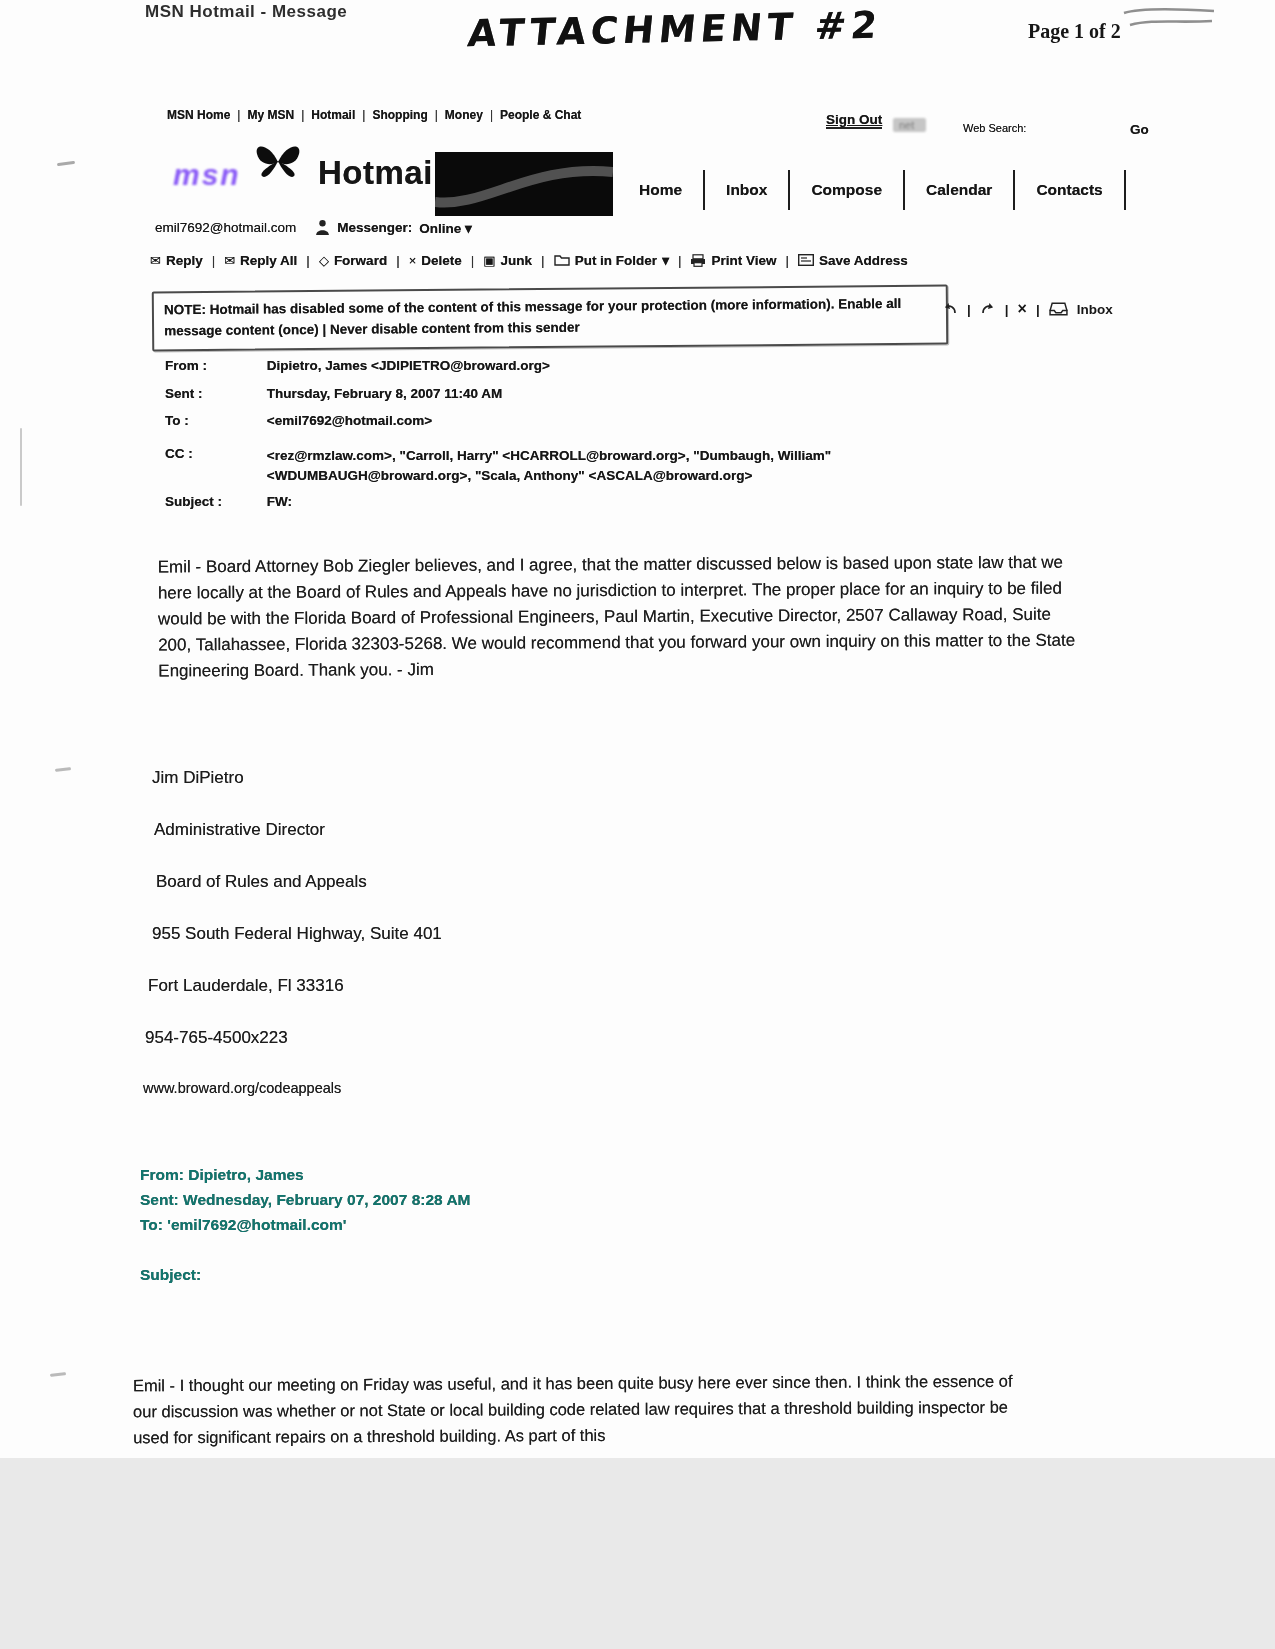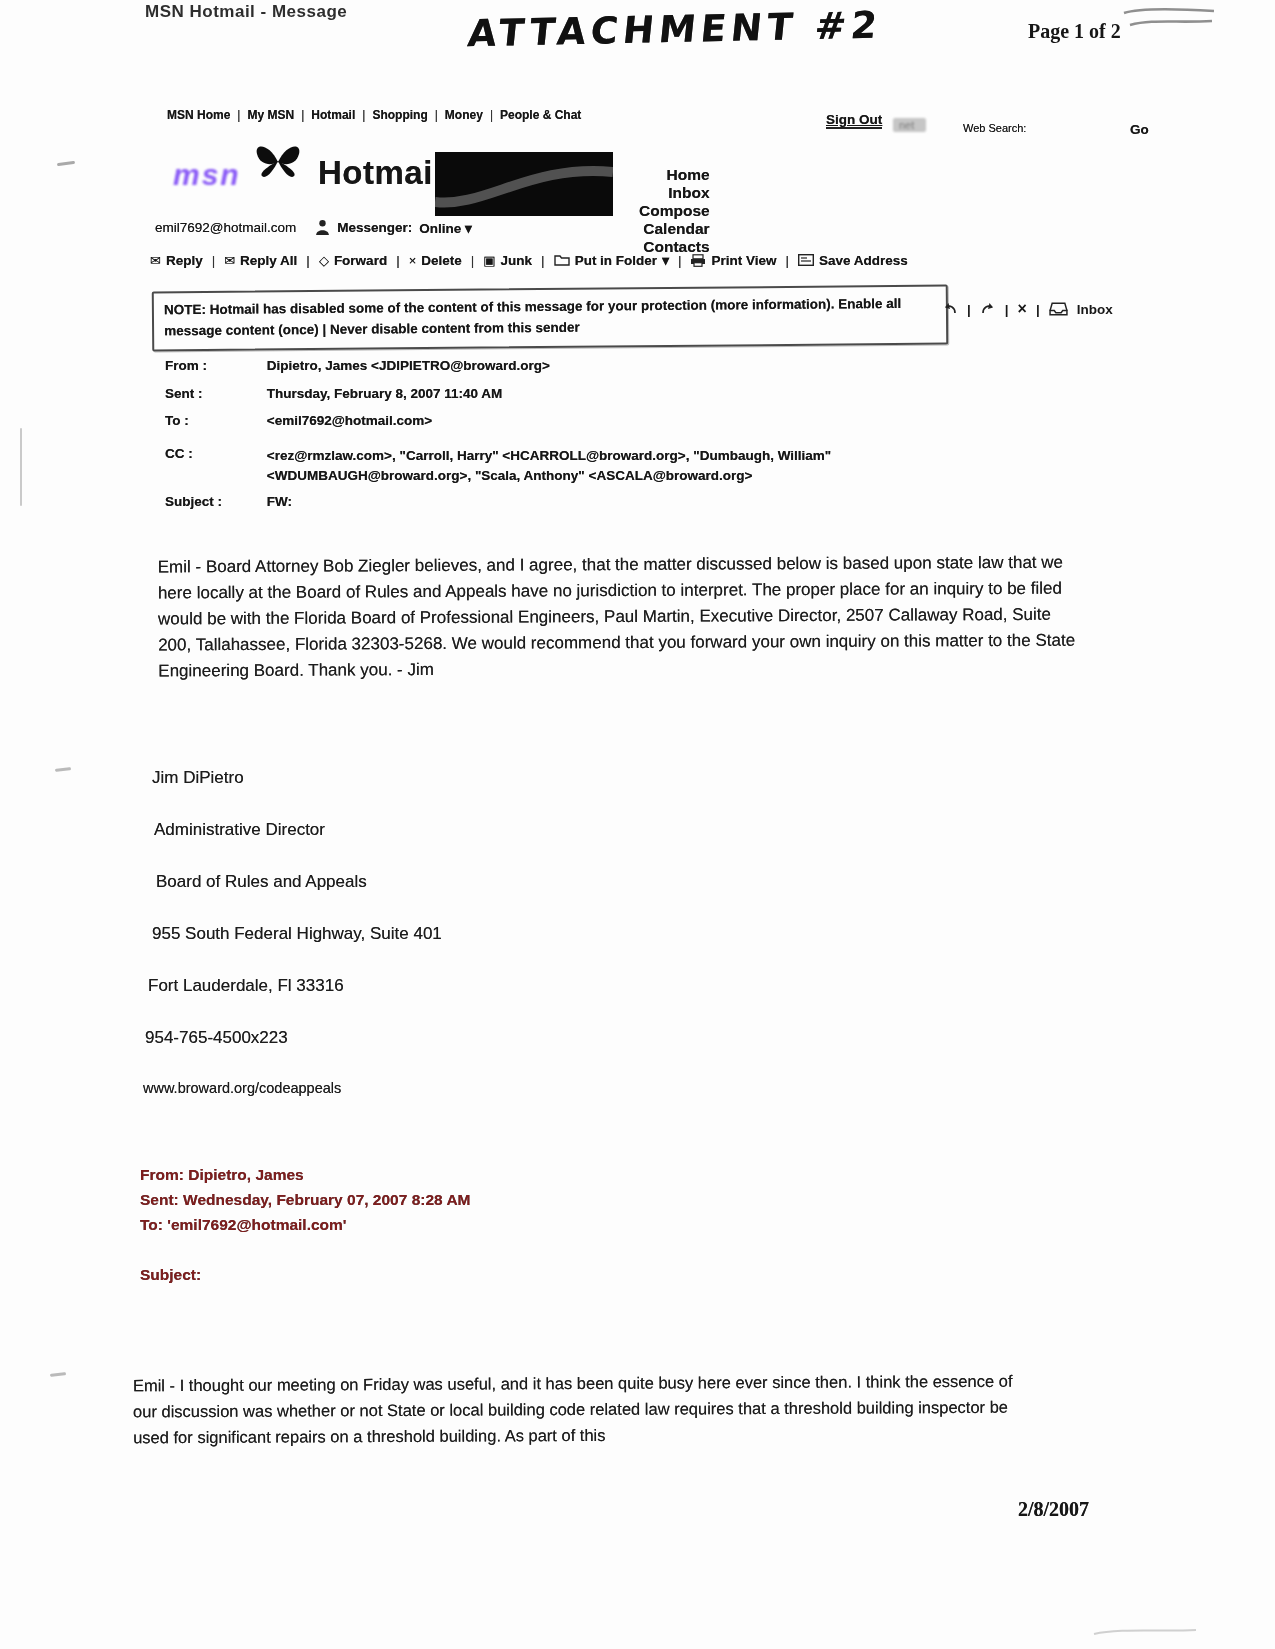--- a/index.html
+++ b/index.html
@@ -1,16 +1,16 @@
 <!DOCTYPE html>
 <html><head>
 <meta charset="utf-8">
 <style>
   html,body{margin:0;padding:0;background:#e9e9e9;}
-  .page{position:relative;width:1275px;height:1649px;background:#fdfdfd;overflow:hidden;
+  .page{position:relative;width:1275px;height:1458px;background:#fdfdfd;overflow:hidden;
         font-family:"Liberation Sans",sans-serif;color:#161616;}
   .abs{position:absolute;}
   .b{font-weight:bold;}
   .fuzz{text-shadow:0 0 0.6px rgba(25,25,25,0.75);}
   .serif{font-family:"Liberation Serif",serif;}
 
   
   .win-title-clip{left:145px;top:5px;height:17px;overflow:hidden;width:300px;}
   .win-title{margin-top:-3px;font-weight:bold;font-size:17px;color:#2e2e2e;filter:blur(0.6px);letter-spacing:0.5px;}
   .annotation{left:468px;top:8px;font-family:"DejaVu Sans",sans-serif;font-size:37px;font-weight:600;
@@ -26,21 +26,21 @@
             filter:blur(0.9px);border-radius:2px;}
   .websearch{left:963px;top:122px;font-size:11px;}
   .go{left:1130px;top:122px;font-size:13.5px;font-weight:bold;}
 
   
   .msn-logo{left:173px;top:158px;font-size:30px;font-weight:bold;font-style:italic;letter-spacing:2px;
             color:#8b5cf6;filter:blur(0.8px);}
   .butterfly{left:250px;top:140px;}
   .hotmail-logo{left:318px;top:154px;font-size:33px;font-weight:bold;letter-spacing:0.5px;}
   .blocked-img{left:435px;top:152px;width:178px;height:64px;background:#0a0a0a;overflow:hidden;}
-  .tabs{left:618px;top:166px;height:48px;display:flex;align-items:flex-end;flex-direction:column;}
+  .tabs{left:618px;top:166px;height:48px;display:flex;align-items:center;}
   .tab{padding:0 21px;font-size:15.5px;font-weight:bold;cursor:default;}
   .vsep{width:2px;height:40px;background:#1d1d1d;}
 
   
   .acct{left:155px;top:219px;display:flex;align-items:center;gap:7px;font-size:13.5px;}
   .acct .mlabel{font-weight:bold;}
 
   
   .toolbar{left:150px;top:252px;display:flex;align-items:center;gap:9px;font-size:13.5px;font-weight:bold;white-space:nowrap;}
   .titem{display:inline-flex;align-items:center;gap:5px;}
@@ -56,21 +56,21 @@
   
   .hrow{position:absolute;left:165px;font-size:13.5px;font-weight:bold;}
   .hlabel{display:inline-block;width:98px;vertical-align:top;}
   .hvalue{display:inline-block;vertical-align:top;}
   .hvalue.cc{width:655px;line-height:1.45;}
 
   
   .para1{left:158px;top:552px;width:930px;font-size:17px;line-height:26px;transform:rotate(-0.3deg);color:#1c1c1c;}
   .sigline{position:absolute;font-size:17px;color:#1c1c1c;}
   .sigline.small{font-size:14.5px;}
-  .qhead{position:absolute;left:140px;font-size:15.5px;font-weight:bold;color:#7f1d1d;}
+  .qhead{position:absolute;left:140px;font-size:15.5px;font-weight:bold;color:#0f766e;}
   .qhead .qv{font-weight:bold;}
   .para2{left:133px;top:1370px;width:900px;font-size:16.5px;line-height:26px;transform:rotate(-0.3deg);color:#1c1c1c;}
 
   
   .footer-url{left:103px;top:1496px;font-size:20px;font-weight:bold;}
   .footer-date{left:1018px;top:1498px;font-size:20px;font-weight:bold;}
 
   
   .artifact{position:absolute;background:#a9a9a9;border-radius:2px;}
 </style>

